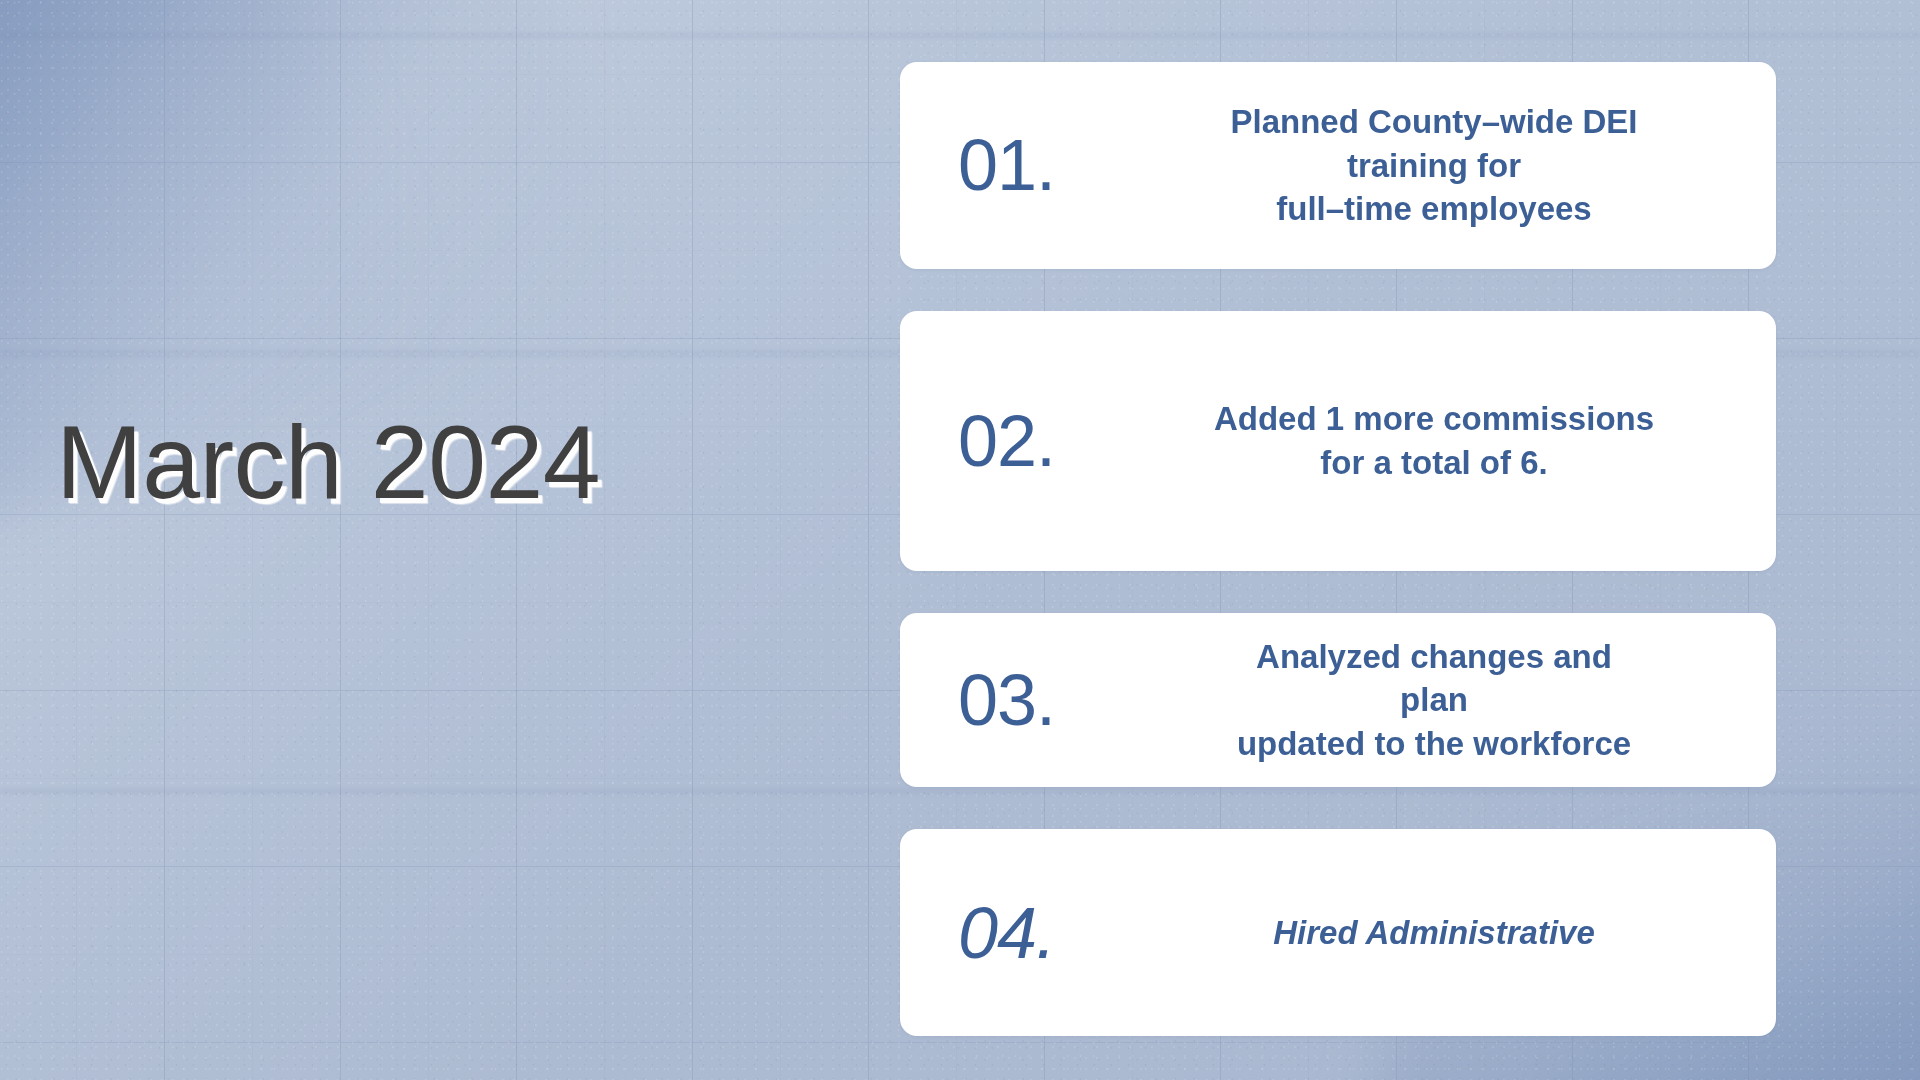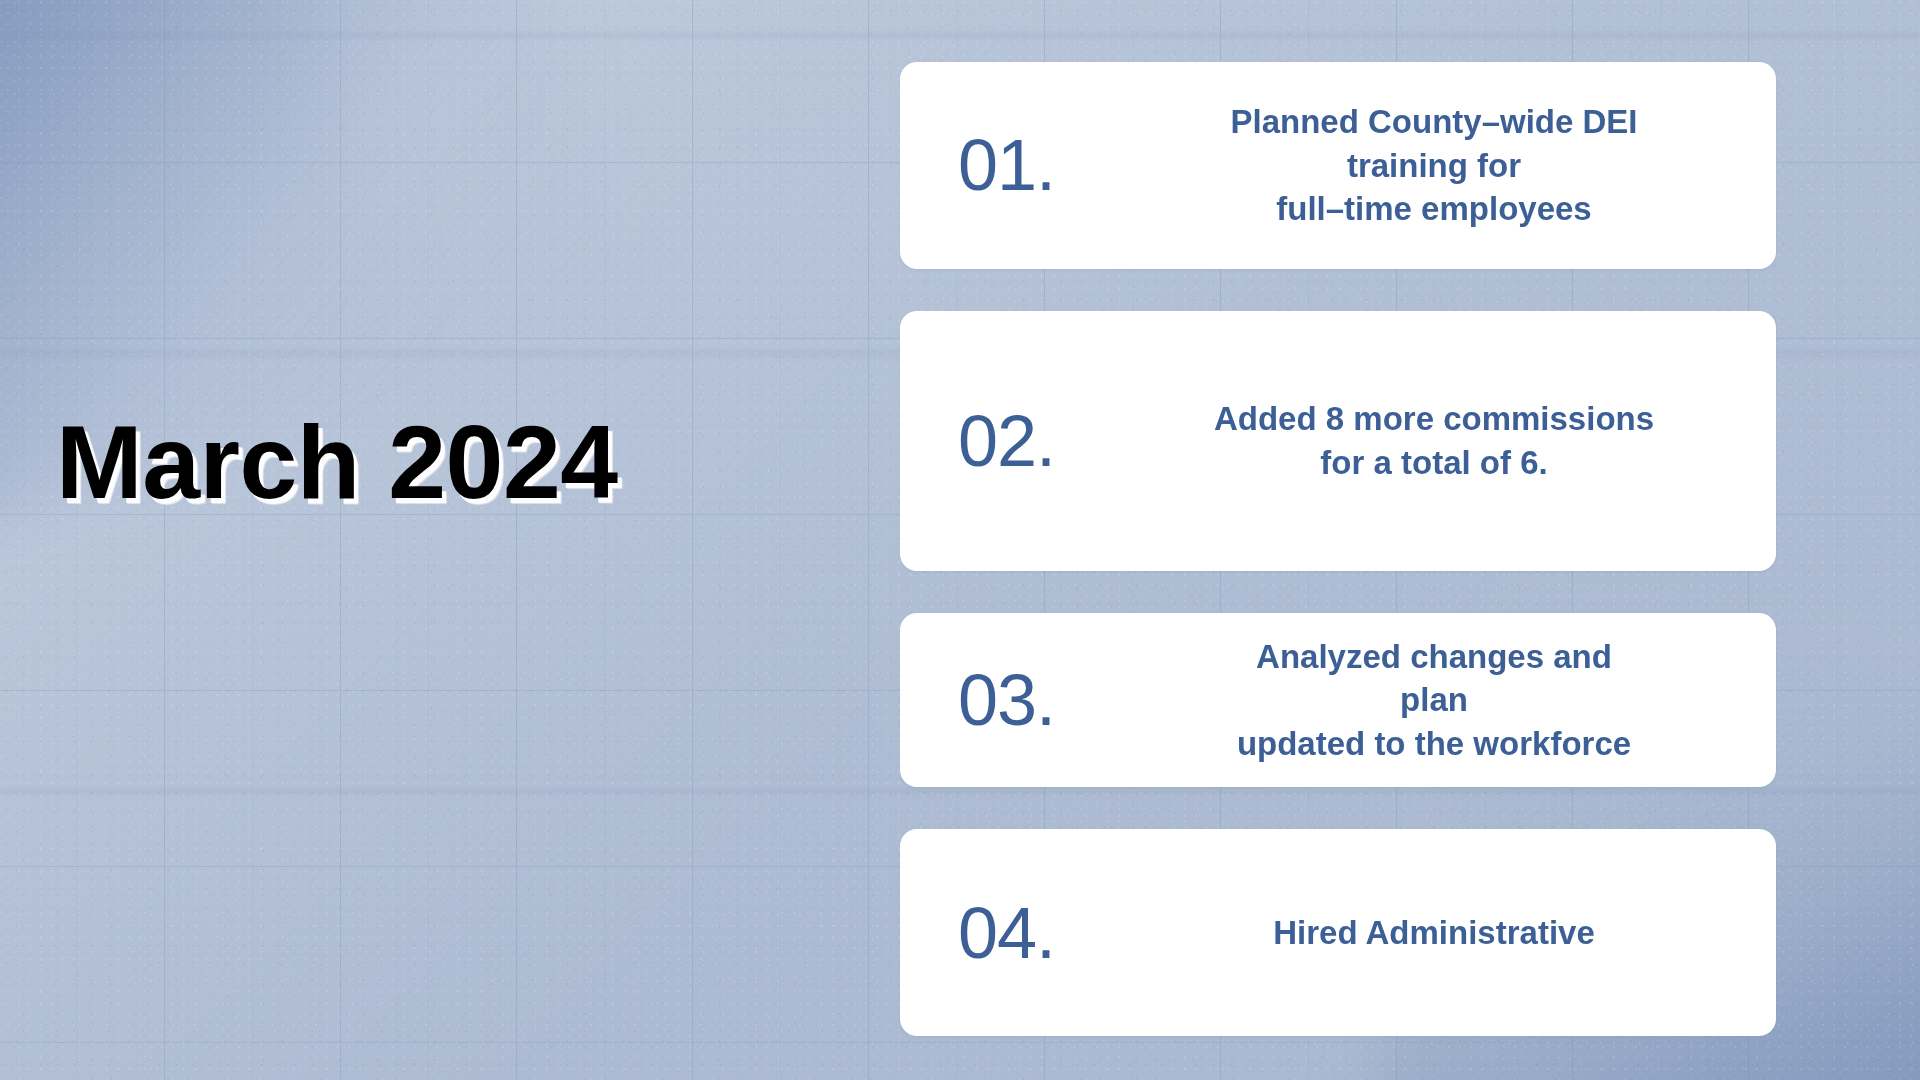--- a/index.html
+++ b/index.html
@@ -96,24 +96,24 @@
   .bg-band { position:absolute; left:0; right:0; height:3px; background:rgba(110,130,168,0.18); filter:blur(2px); }
 
   
   .title-wrap {
     position:absolute;
     left:56px; top:408px;
     width:700px;
   }
   .title {
     font-size:104px;
-    font-weight:700;
+    font-weight:400;
     line-height:1.05;
     letter-spacing:-0.5px;
-    color:#000000;
+    color:#404040;
     text-shadow:
        4px  5px 0 rgba(255,255,255,0.92),
        5px  6px 1px rgba(255,255,255,0.55);
     white-space:nowrap;
   }
 
   
   .cards {
     position:absolute;
     left:900px; top:62px;
@@ -128,21 +128,21 @@
     background:#ffffff;
     border-radius:17px;
     display:flex;
     align-items:center;
     padding:0 30px 0 58px;
     box-shadow:0 1px 3px rgba(70,95,140,0.10);
   }
   .card-1 { height:230px; }
   .card-2 { height:290px; }
   .card-3 { height:194px; }
-  .card-4 { height:230px; }
+  .card-4 { height:230px;font-style:italic; }
 
   .card-num {
     flex:0 0 176px;
     font-size:72px;
     font-weight:300;
     letter-spacing:-1px;
     color:#3c5f96;
     line-height:1;
     text-align:left;
   }
@@ -186,21 +186,21 @@
       <div class="card-text">
         <span class="ln">Planned County–wide DEI</span>
         <span class="ln">training for</span>
         <span class="ln">full–time employees</span>
       </div>
     </div>
 
     <div class="card card-2">
       <div class="card-num">02.</div>
       <div class="card-text">
-        <span class="ln">Added 8 more commissions</span>
+        <span class="ln">Added 1 more commissions</span>
         <span class="ln">for a total of 6.</span>
       </div>
     </div>
 
     <div class="card card-3">
       <div class="card-num">03.</div>
       <div class="card-text">
         <span class="ln">Analyzed changes and</span>
         <span class="ln">plan</span>
         <span class="ln">updated to the workforce</span>

